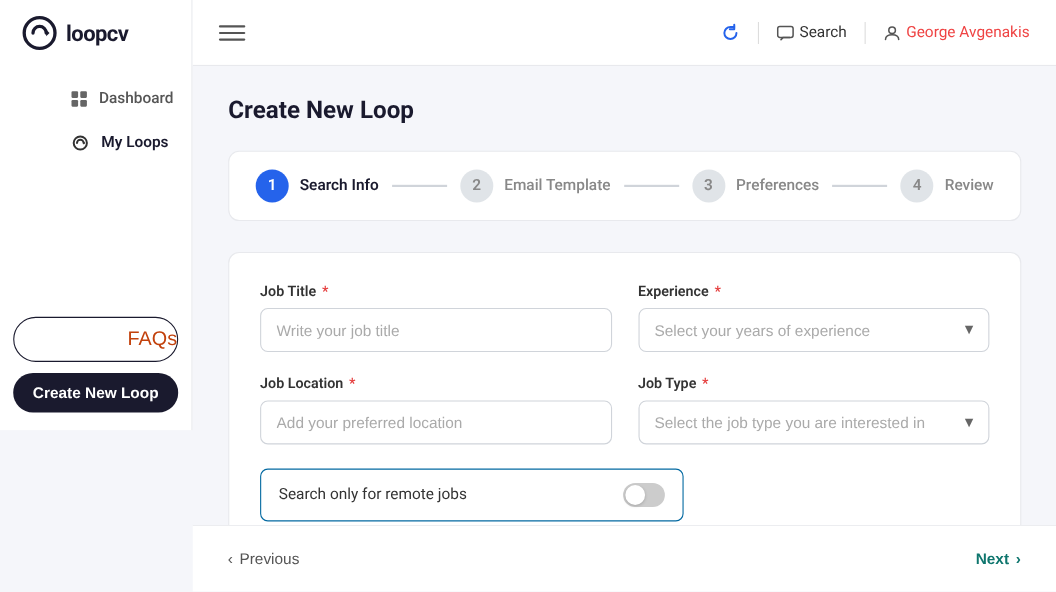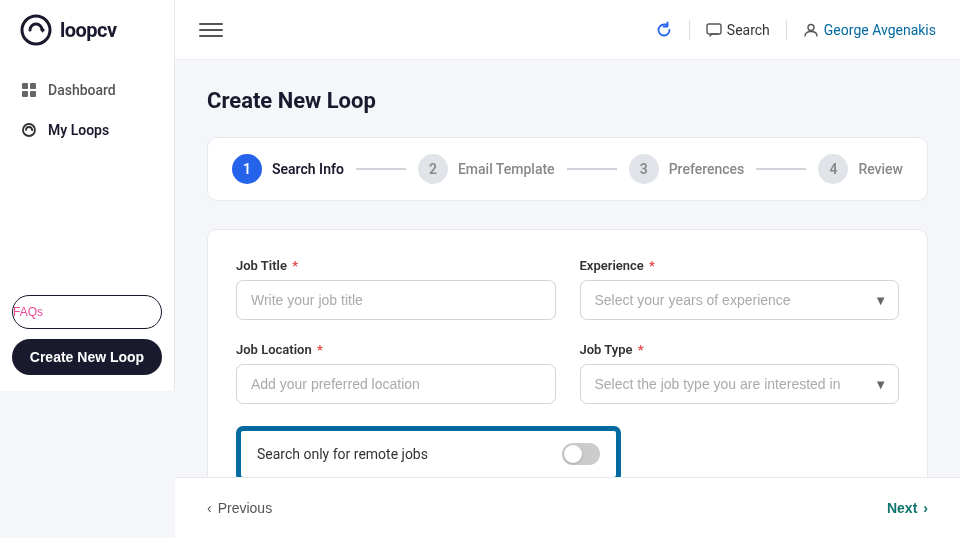--- a/index.html
+++ b/index.html
@@ -29,20 +29,21 @@
     }
     .logo-text {
       font-size: 20px;
       font-weight: 700;
       color: #1a1a2e;
       letter-spacing: -0.5px;
     }
     .sidebar-nav {
       padding: 10px 0;
       flex: 1;
+      margin-left: 44px;
     }
     .nav-item {
       display: flex;
       align-items: center;
       padding: 11px 20px;
       cursor: pointer;
       color: #555;
       font-size: 14px;
       font-weight: 500;
       border-radius: 0;
@@ -60,27 +61,27 @@
     }
     .sidebar-bottom {
       padding: 16px 12px;
       display: flex;
       flex-direction: column;
       gap: 10px;
     }
     .btn-faqs {
       border: 1.5px solid #1a1a2e;
       background: #fff;
-      color: #ec4899;
+      color: #c2410c;
       border-radius: 22px;
       padding: 9px 0;
-      font-size: 12px;
+      font-size: 18px;
       font-weight: 500;
       cursor: pointer;
-      text-align: left;
+      text-align: right;
       width: 100%;
     }
     .btn-create {
       background: #1a1a2e;
       color: #fff;
       border: none;
       border-radius: 22px;
       padding: 10px 0;
       font-size: 14px;
       font-weight: 600;
@@ -151,21 +152,21 @@
       gap: 5px;
       font-size: 14px;
       color: #333;
       cursor: pointer;
     }
     .topnav-user {
       display: flex;
       align-items: center;
       gap: 5px;
       font-size: 14px;
-      color: #0369a1;
+      color: #ef4444;
       cursor: pointer;
     }
 
     
     .content {
       flex: 1;
       padding: 28px 32px 20px;
       overflow-y: auto;
       background: #f5f6fa;
     }
@@ -283,21 +284,21 @@
       right: 12px;
       top: 50%;
       transform: translateY(-50%);
       pointer-events: none;
       color: #666;
       font-size: 13px;
     }
     .remote-toggle-row {
       display: flex;
       align-items: center;
-      border: 5px solid #0369a1;
+      border: 1px solid #0369a1;
       border-radius: 7px;
       padding: 12px 16px;
       background: #fff;
       max-width: 385px;
     }
     .remote-label {
       font-size: 14px;
       color: #333;
       flex: 1;
     }

